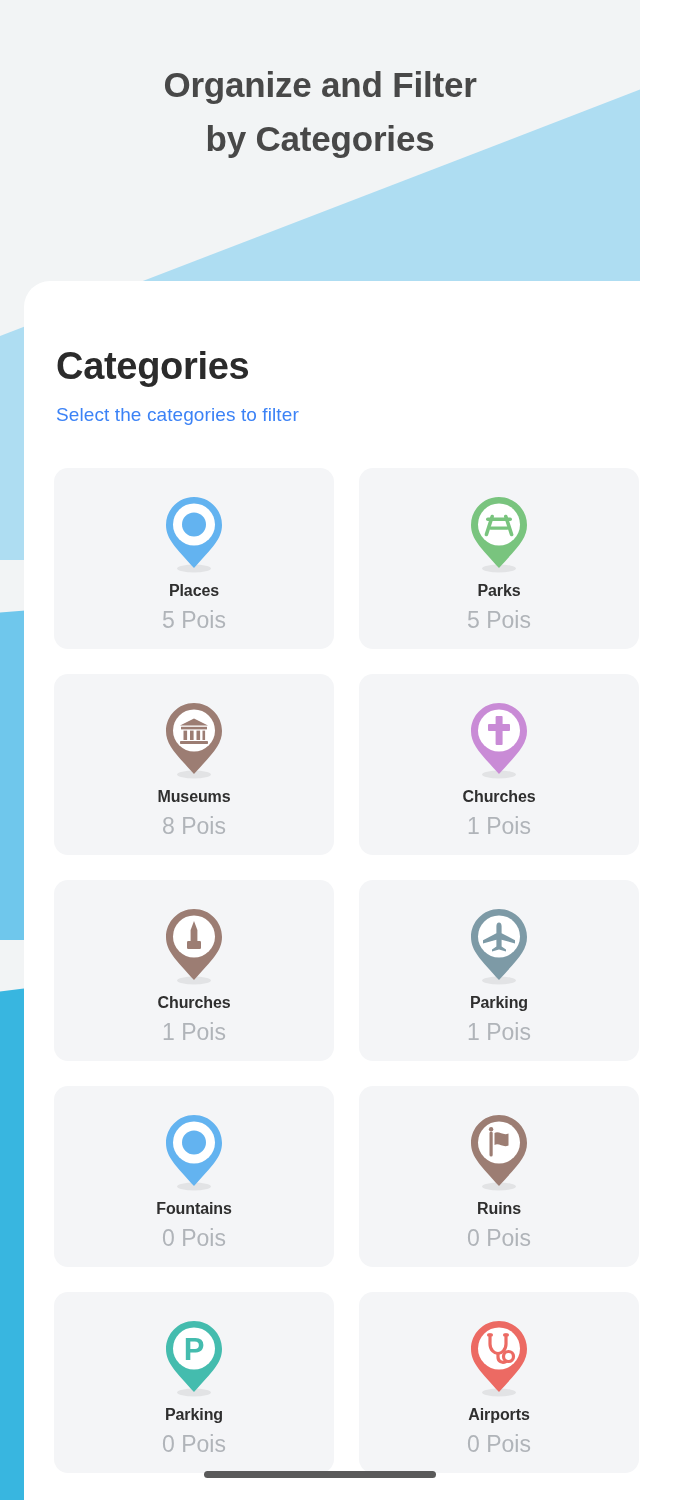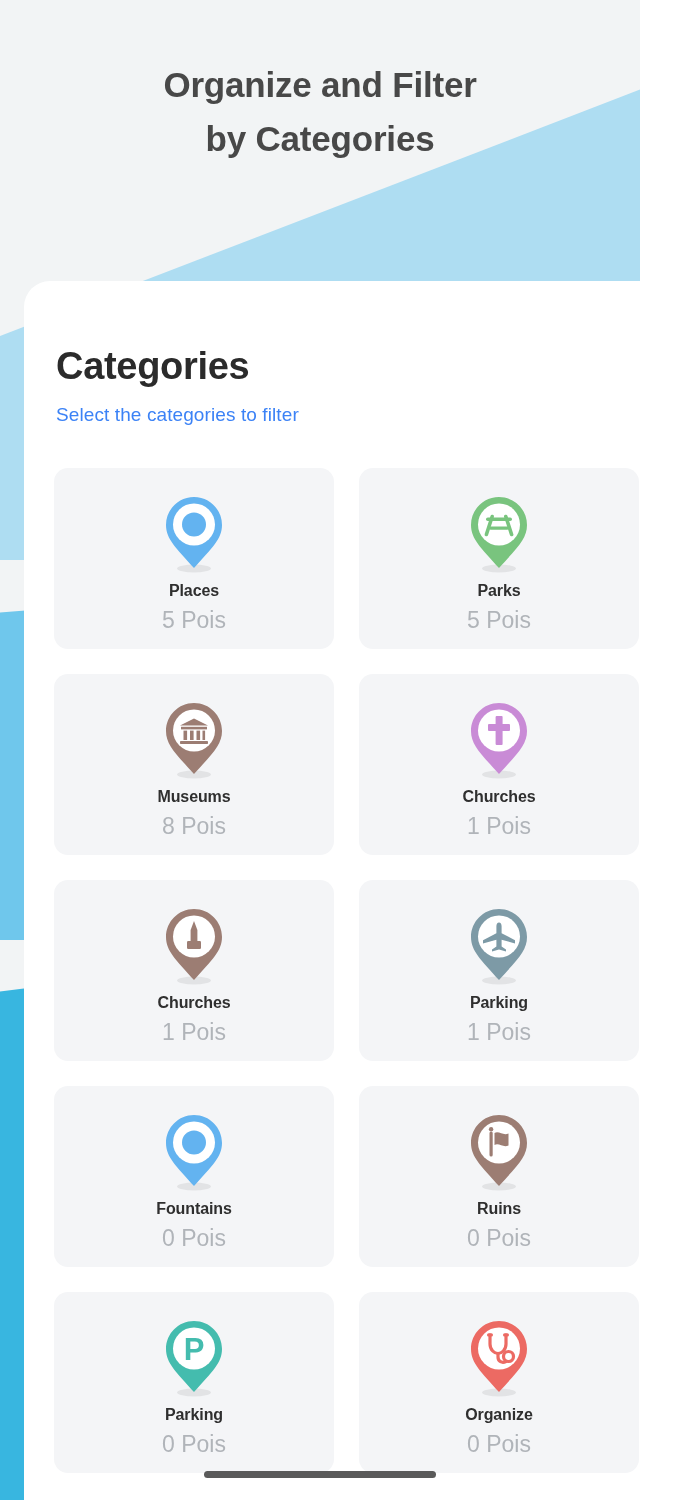--- a/index.html
+++ b/index.html
@@ -353,20 +353,20 @@
              C64 17.5 51.5 5 36 5 Z" fill="#EC6A63"></path>
     <circle cx="36" cy="32.5" r="21" fill="#FFFFFF"></circle>
         <path d="M27 19 L27 28 C27 34 31.5 37.5 35 37.5
                  C38.5 37.5 43 34 43 28 L43 19" stroke="#EC6A63" stroke-width="3.2" fill="none" stroke-linecap="round"></path>
         <rect x="24" y="17.2" width="6" height="3.4" rx="1.7" fill="#EC6A63"></rect>
         <rect x="40" y="17.2" width="6" height="3.4" rx="1.7" fill="#EC6A63"></rect>
         <path d="M35 37.5 L35 41 C35 45.5 39 47.5 43 45.5" stroke="#EC6A63" stroke-width="3.2" fill="none" stroke-linecap="round"></path>
         <circle cx="45.5" cy="40.5" r="5" stroke="#EC6A63" stroke-width="3.2" fill="none"></circle>
             </svg>
           </div>
-          <div class="cat-name">Organize</div>
+          <div class="cat-name">Airports</div>
           <div class="cat-count">0 Pois</div>
         </div>
       </div>
   </div>
 
   <div class="home-bar"></div>
 </div>
 
 </body></html>

